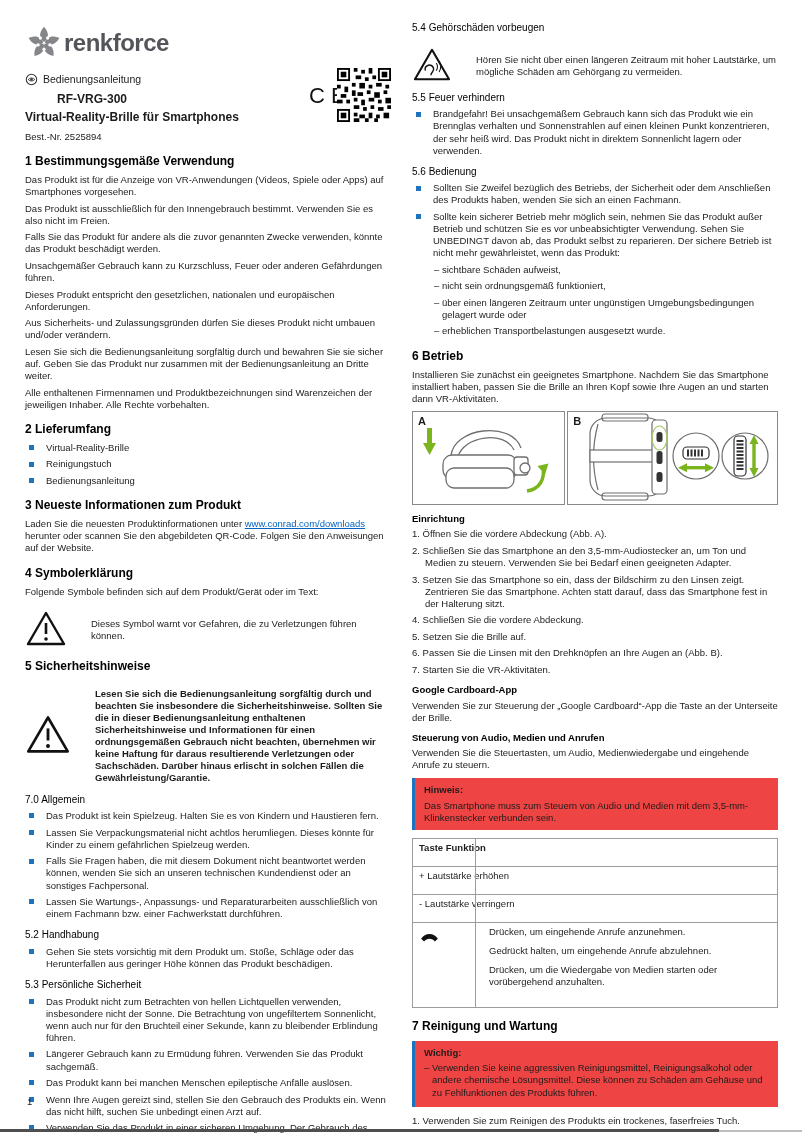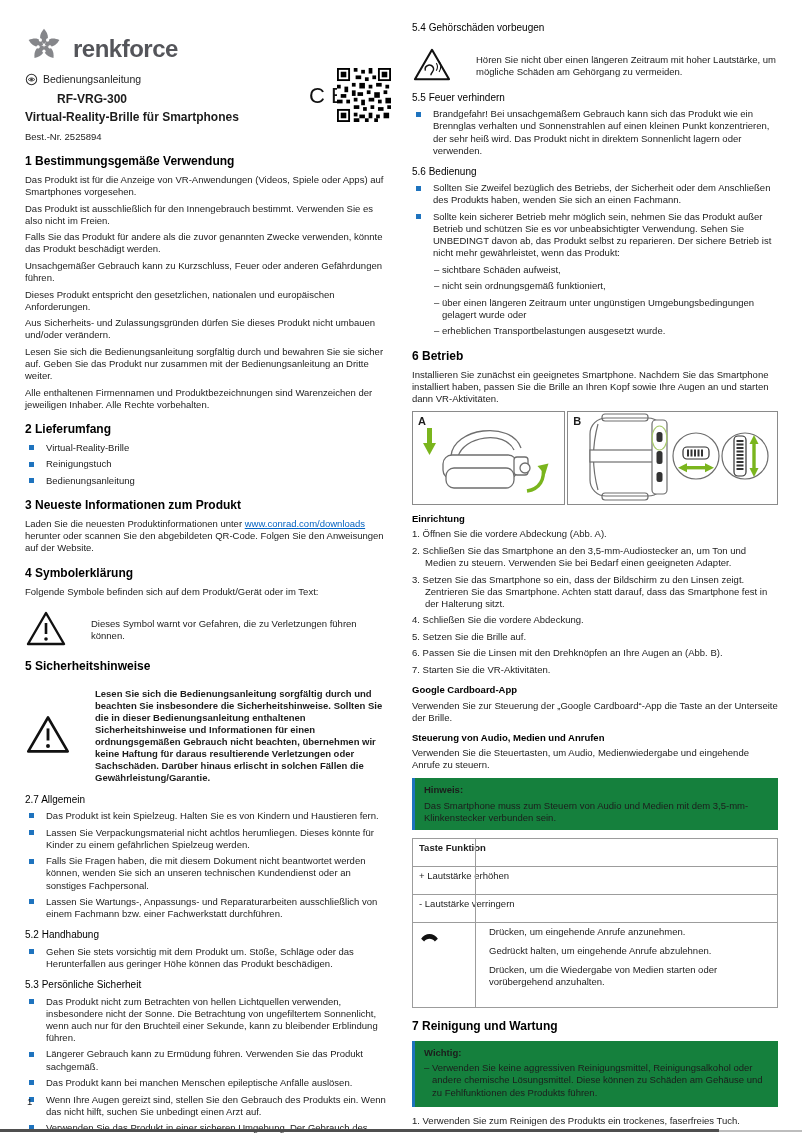--- a/index.html
+++ b/index.html
@@ -6,21 +6,21 @@
   .page{position:relative;width:802px;height:1134px;background:#ffffff;margin:0 auto;
         font-family:"Liberation Sans","DejaVu Sans",sans-serif;font-size:9.5px;line-height:1.27;
         color:#1c1c1c;overflow:hidden;}
   .col{position:absolute;top:22px;}
   .col.left{left:25px;width:365px;}
   .col.right{left:412px;width:366px;}
   p{margin:0 0 4.5px 0;}
   .h1{font-size:12px;font-weight:bold;color:#000;margin:11px 0 5px 0;}
   .h2{font-size:10px;font-weight:normal;color:#000;margin:9px 0 4px 0;}
   .h3{font-size:9.5px;font-weight:bold;color:#000;margin:8px 0 3.5px 0;}
-  .brand-row{display:flex;align-items:flex-end;gap:10px;height:42px;}
+  .brand-row{display:flex;align-items:center;gap:1px;height:42px;}
   .brand-text{font-size:24px;font-weight:bold;color:#54555a;letter-spacing:-0.5px;}
   .doc-row{display:flex;align-items:center;gap:5px;margin-top:9px;font-size:10.5px;}
   .model{font-size:12px;font-weight:bold;margin-top:6px;margin-left:32px;}
   .product{font-size:12px;font-weight:bold;margin-top:2px;}
   .bestnr{margin-top:6px;}
   .ce-mark{position:absolute;left:309px;top:82px;font-size:22px;letter-spacing:6px;color:#111;}
   .qr{position:absolute;left:337px;top:68px;width:54px;height:54px;}
   .bullet{position:relative;padding-left:21px;margin-bottom:4.5px;}
   .bullet::before{content:"";position:absolute;left:4px;top:3.2px;width:5px;height:5px;background:#1e73be;}
   .dashitem{padding-left:8px;text-indent:-8px;margin:0 0 4.5px 0;}
@@ -29,21 +29,21 @@
   .iconrow .ic{flex:0 0 auto;}
   .iconrow .txt{padding-top:2px;}
   .notice-bold{font-weight:bold;}
   .link{color:#0563c1;text-decoration:underline;cursor:pointer;}
   .figure{display:flex;gap:2px;margin:6px 0 7px 0;}
   .fig-panel{position:relative;border:1px solid #8a8a8a;height:92px;background:#fff;}
   .fig-panel.a{width:152px;}
   .fig-panel.b{width:210px;}
   .fig-label{position:absolute;left:5px;top:3px;font-weight:bold;font-size:11px;}
   .step{padding-left:13px;text-indent:-13px;margin-bottom:4.5px;}
-  .notebox{background:#15803d;border-left:3px solid #1e73be;padding:6px 9px 4px 9px;margin:7px 0 8px 0;}
+  .notebox{background:#ef4444;border-left:3px solid #1e73be;padding:6px 9px 4px 9px;margin:7px 0 8px 0;}
   .notebox .nb-title{font-weight:bold;margin-bottom:3px;}
   .tbl{border:1px solid #9c9c9c;border-bottom:none;margin:2px 0 8px 0;}
   .trow{position:relative;border-bottom:1px solid #9c9c9c;padding:3px 6px 12px 6px;white-space:nowrap;}
   .trow::after{content:"";position:absolute;left:62px;top:0;bottom:0;border-left:1px solid #9c9c9c;}
   .trow.head{font-weight:bold;}
   .trow.phone{white-space:normal;min-height:64px;}
   .phone-ic{position:absolute;left:7px;top:6px;}
   .phone-lines{margin-left:62px;padding-left:8px;}
   .phone-lines p{margin:0 0 7px 0;}
   .page-num{position:absolute;left:27px;top:1096px;font-size:9.5px;}
@@ -121,21 +121,21 @@
     <div class="h1">5 Sicherheitshinweise</div>
     <div class="iconrow">
       <svg class="ic" width="46" height="42" viewBox="0 0 42 38">
         <path d="M21 3 L39 34 H3 Z" fill="#fff" stroke="#111" stroke-width="2.4" stroke-linejoin="round"></path>
         <rect x="19.7" y="13" width="2.6" height="11" fill="#111"></rect>
         <circle cx="21" cy="29" r="1.8" fill="#111"></circle>
       </svg>
       <div class="txt notice-bold">Lesen Sie sich die Bedienungsanleitung sorgfältig durch und beachten Sie insbesondere die Sicherheitshinweise. Sollten Sie die in dieser Bedienungsanleitung enthaltenen Sicherheitshinweise und Informationen für einen ordnungsgemäßen Gebrauch nicht beachten, übernehmen wir keine Haftung für daraus resultierende Verletzungen oder Sachschäden. Darüber hinaus erlischt in solchen Fällen die Gewährleistung/Garantie.</div>
     </div>
 
-    <div class="h2">2.7 Allgemein</div>
+    <div class="h2">7.0 Allgemein</div>
     <div class="bullet">Das Produkt ist kein Spielzeug. Halten Sie es von Kindern und Haustieren fern.</div>
     <div class="bullet">Lassen Sie Verpackungsmaterial nicht achtlos herumliegen. Dieses könnte für Kinder zu einem gefährlichen Spielzeug werden.</div>
     <div class="bullet">Falls Sie Fragen haben, die mit diesem Dokument nicht beantwortet werden können, wenden Sie sich an unseren technischen Kundendienst oder an sonstiges Fachpersonal.</div>
     <div class="bullet">Lassen Sie Wartungs-, Anpassungs- und Reparaturarbeiten ausschließlich von einem Fachmann bzw. einer Fachwerkstatt durchführen.</div>
 
     <div class="h2">5.2 Handhabung</div>
     <div class="bullet">Gehen Sie stets vorsichtig mit dem Produkt um. Stöße, Schläge oder das Herunterfallen aus geringer Höhe können das Produkt beschädigen.</div>
 
     <div class="h2">5.3 Persönliche Sicherheit</div>
     <div class="bullet">Das Produkt nicht zum Betrachten von hellen Lichtquellen verwenden, insbesondere nicht der Sonne. Die Betrachtung von ungefiltertem Sonnenlicht, wenn auch nur für den Bruchteil einer Sekunde, kann zu bleibender Erblindung führen.</div>

